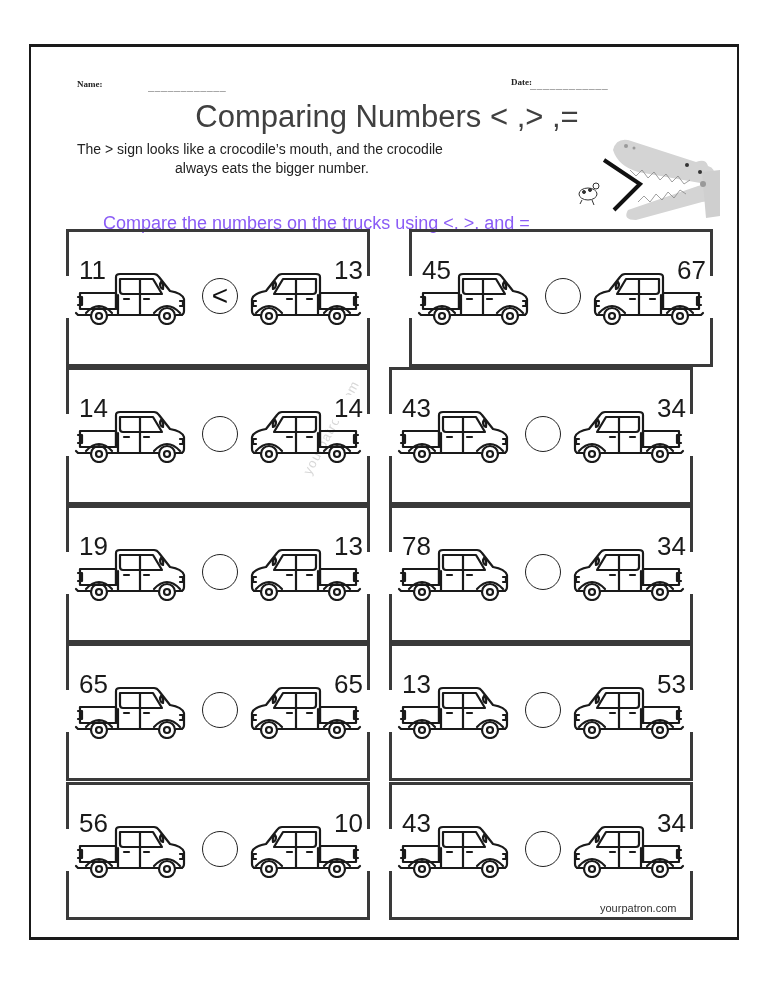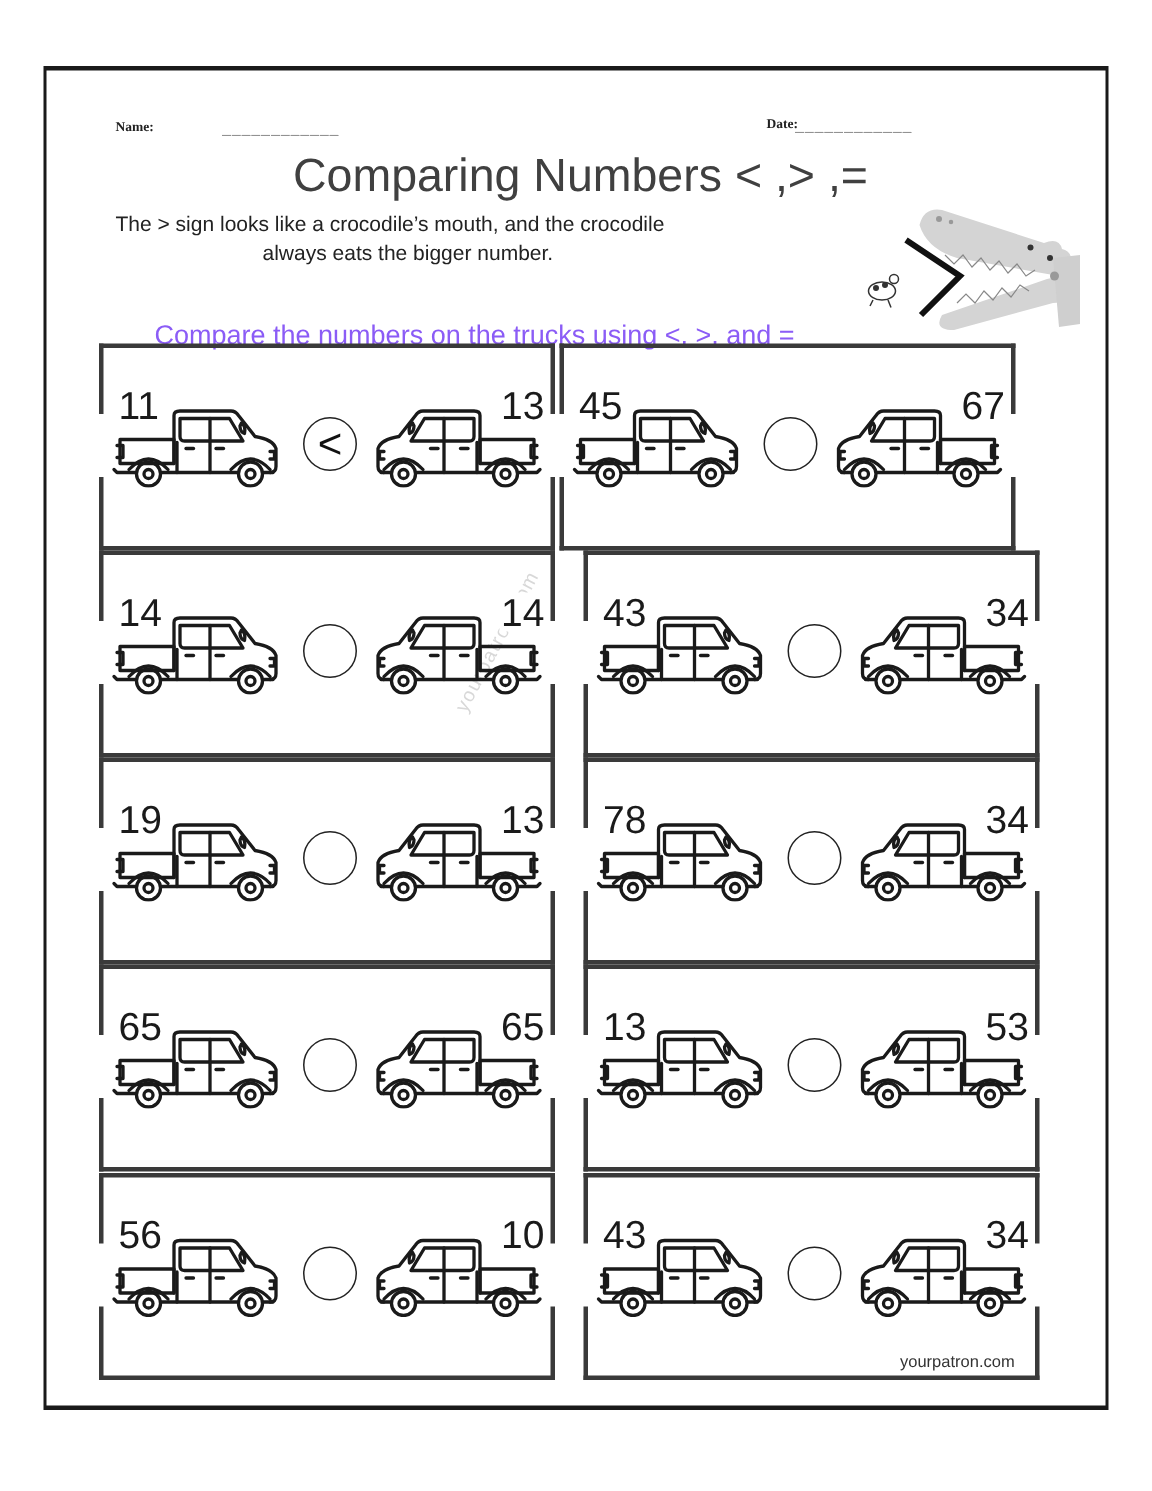--- a/index.html
+++ b/index.html
@@ -120,21 +120,21 @@
     <svg class="truck left" viewBox="0 0 112 54">
         <use href="#truck-shape"></use>
       </svg>
     <svg class="truck right" viewBox="0 0 112 54">
         <use href="#truck-shape"></use>
       </svg>
     <span class="num left">11</span>
     <span class="num right">13</span>
     <div class="cmp-circle">&lt;</div>
   </div>
-    <div class="panel" style="left: 373px; top: 229px; text-align: center;">
+    <div class="panel" style="left: 409px; top: 229px; text-align: center;">
     <div class="top"></div>
     <div class="bottom"></div>
     <div class="vl l a"></div>
     <div class="vl l b"></div>
     <div class="vl r a"></div>
     <div class="vl r b"></div>
     <svg class="truck left" viewBox="0 0 112 54">
         <use href="#truck-shape"></use>
       </svg>
     <svg class="truck right" viewBox="0 0 112 54">

